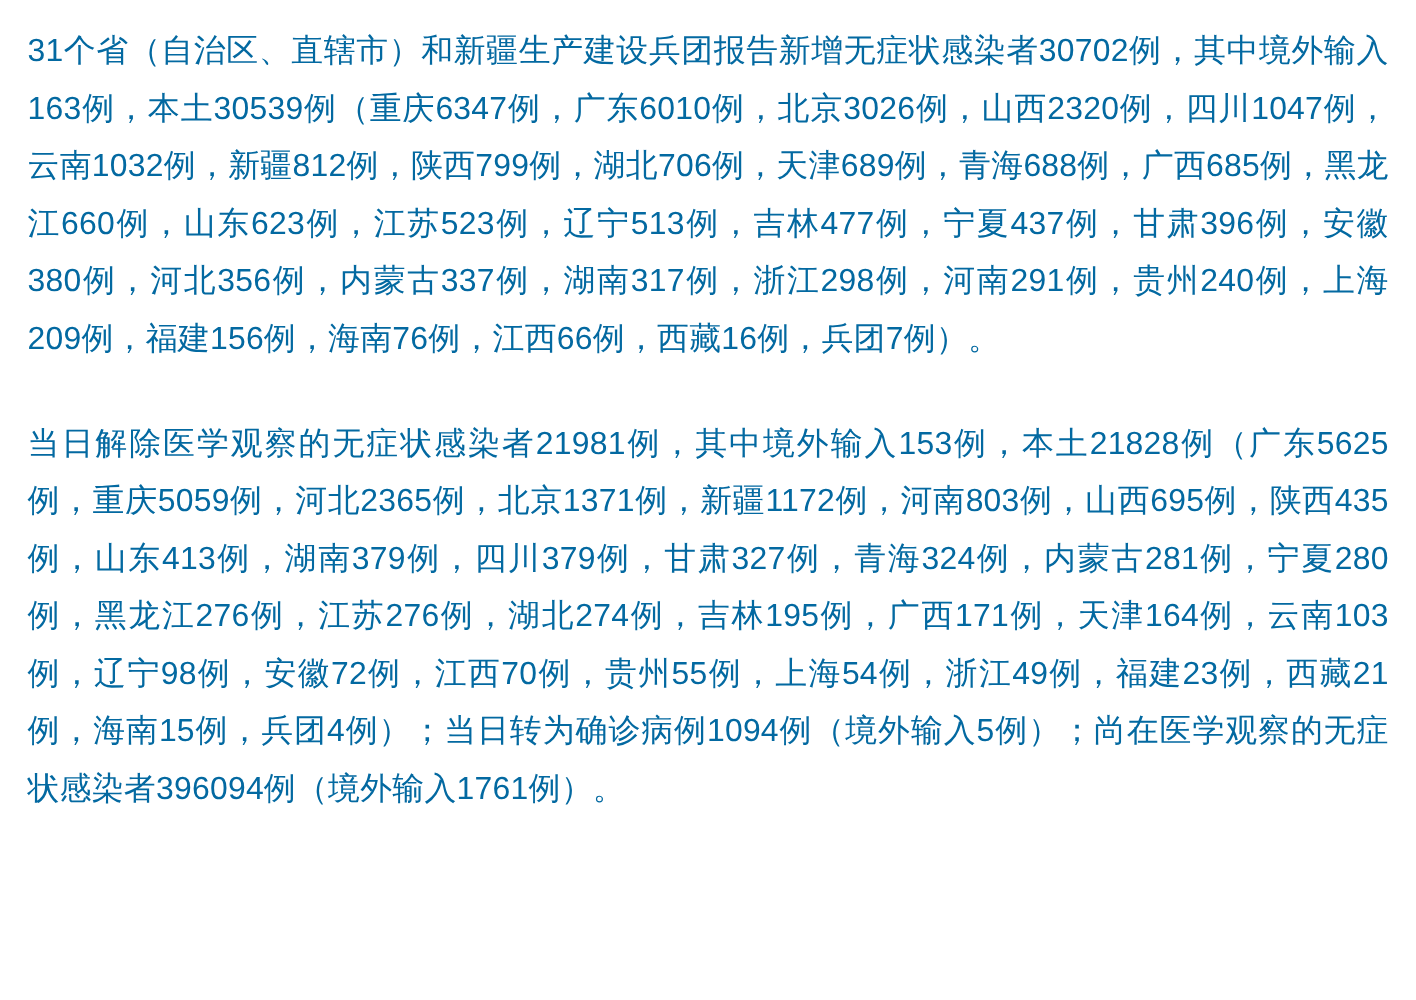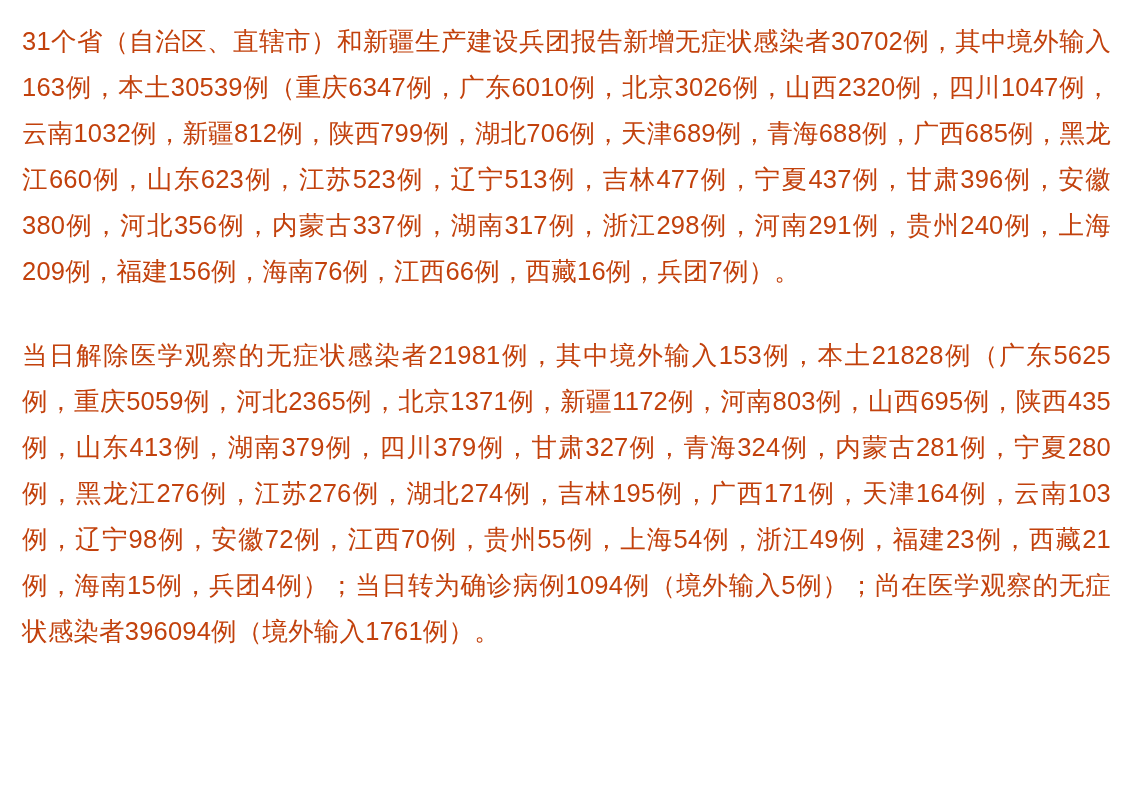--- a/index.html
+++ b/index.html
@@ -20,21 +20,21 @@
     height: 800px;
     padding: 18px 22px 0 22px;
     background: #ffffff;
   }
   .para {
     font-size: 25.5px;
     line-height: 46px;
     letter-spacing: 0.2px;
     text-align: justify;
     text-justify: inter-character;
-    color: #c2410c;
+    color: #0369a1;
     margin: 0;
   }
   .para + .para {
     margin-top: 38px;
   }
 </style>
 </head>
 <body>
 
 <div class="page">

